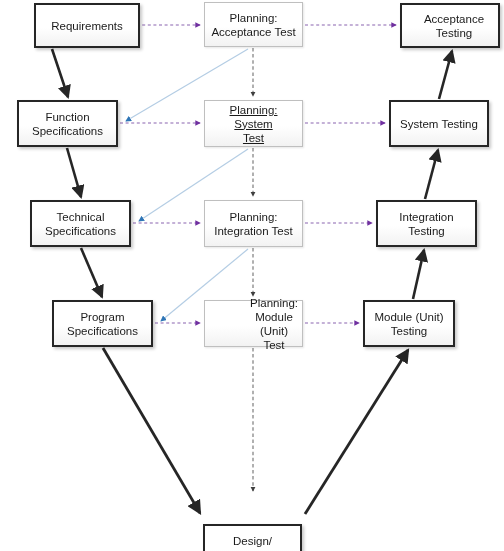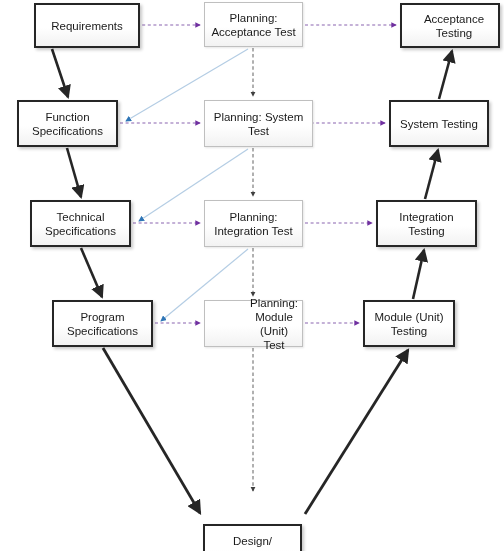--- a/index.html
+++ b/index.html
@@ -126,21 +126,21 @@
   </div>
 
   <div class="node thick" style="left:52px; top:300px; width:101px; height:47px;">
     <span>Program<br>Specifications</span>
   </div>
 
   <div class="node thin" style="left:204px; top:2px;   width:99px; height:45px;">
     <span>Planning:<br>Acceptance Test</span>
   </div>
 
-  <div class="node thin" style="left:204px; top:100px; width:109px; height:47px;">
+  <div class="node thin" style="left:204px; top:100px; width:99px; height:47px;text-decoration:underline;">
     <span>Planning: System<br>Test</span>
   </div>
 
   <div class="node thin" style="left:204px; top:200px; width:99px; height:47px;">
     <span>Planning:<br>Integration Test</span>
   </div>
 
   <div class="node thin" style="left:204px; top:300px; width:99px; height:47px;padding-left:41px;">
     <span>Planning: Module<br>(Unit) Test</span>
   </div>

